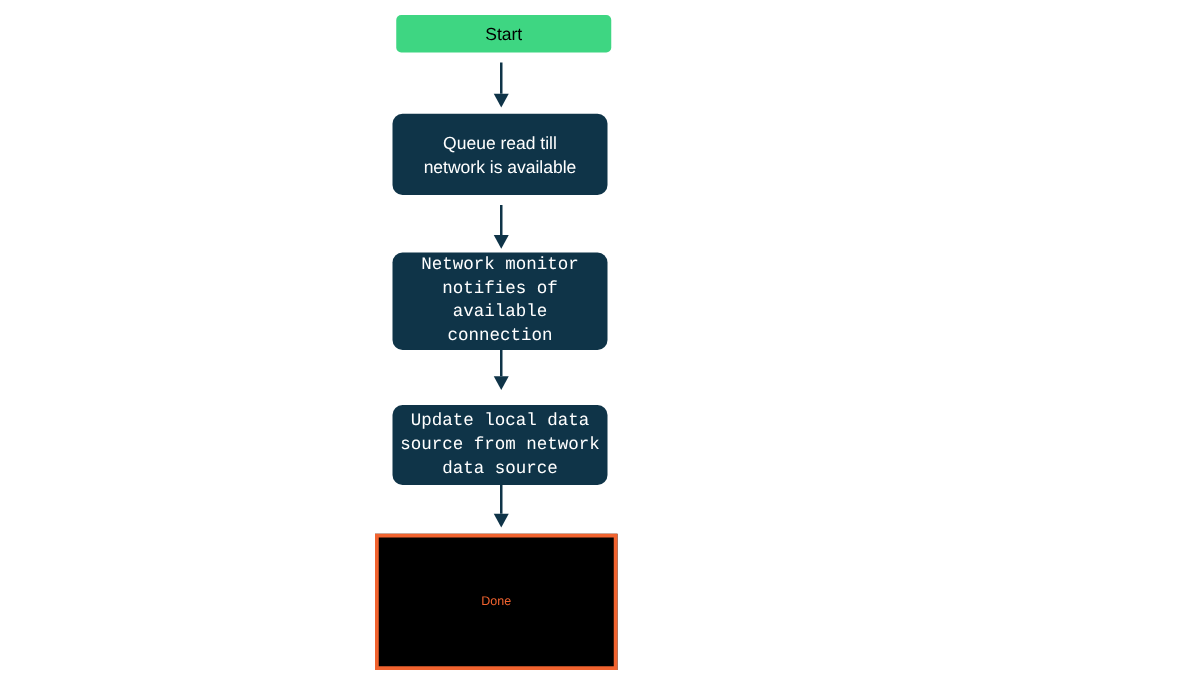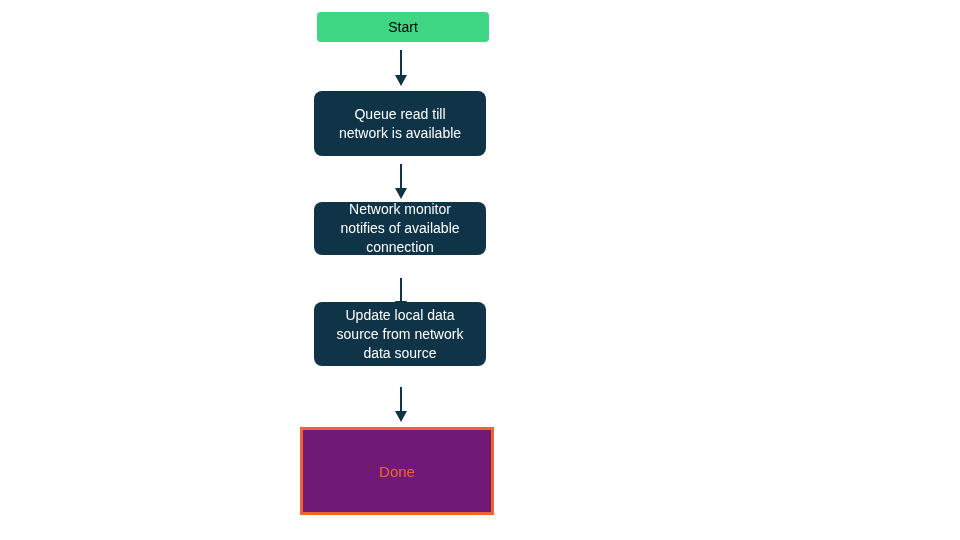--- a/index.html
+++ b/index.html
@@ -40,32 +40,32 @@
   .node--process {
     left: 314px;
     width: 172px;
     background: #0f3448;
     border-radius: 8px;
     color: #ffffff;
     font-size: 14px;
     line-height: 19px;
   }
   .node--queue   { top: 91px;  height: 65px; }
-  .node--monitor { top: 202px; height: 53px; }
-  .node--update  { top: 302px; height: 64px; }
+  .node--monitor { top: 202px; height: 78px; font-family: Liberation Mono, monospace; }
+  .node--update  { top: 324px; height: 64px; font-family: Liberation Mono, monospace; }
   .node--end {
     left: 300px;
     top: 427px;
     width: 194px;
-    height: 88px;
-    background: #701a75;
+    height: 109px;
+    background: #000000;
     border: 3px solid #f1632f;
     border-radius: 0;
     color: #f1632f;
-    font-size: 15px;
+    font-size: 10px;
   }
   .arrow {
     position: absolute;
     left: 395px;
     width: 12px;
     display: flex;
     flex-direction: column;
     align-items: center;
   }
   .arrow .stem {

